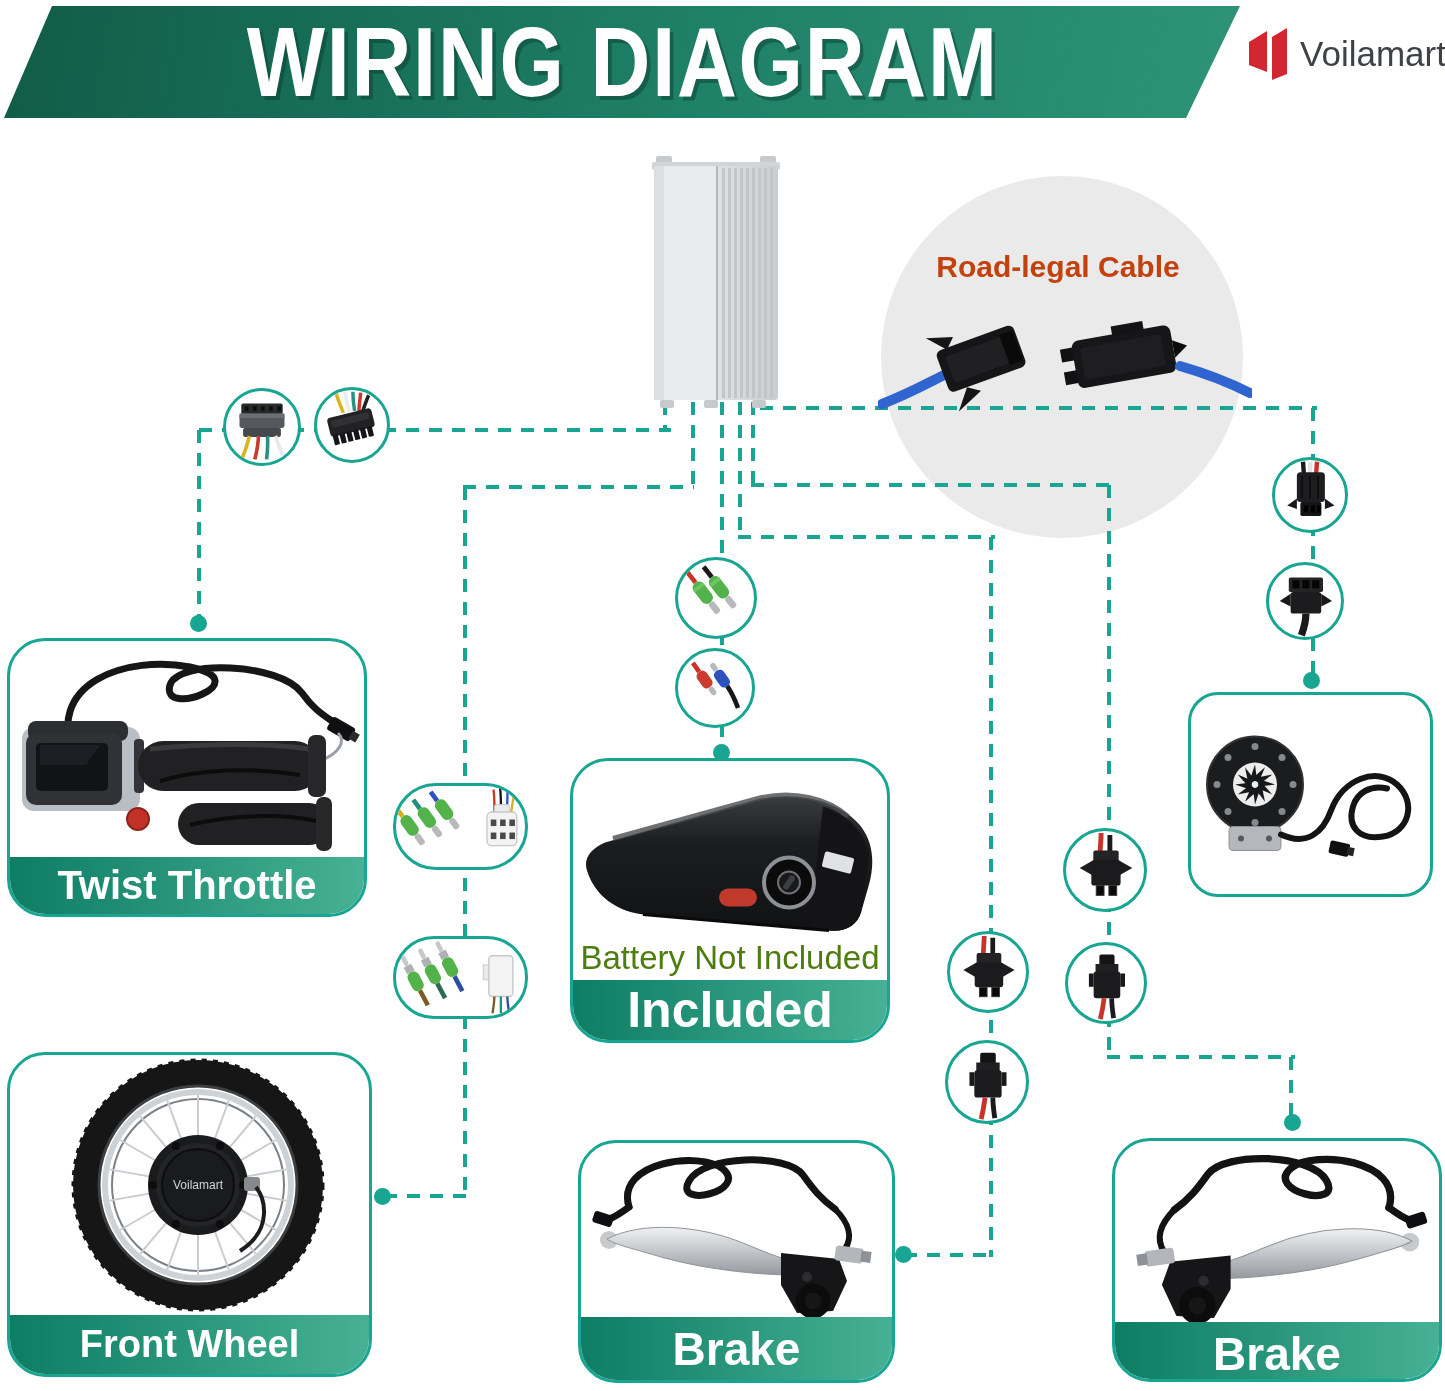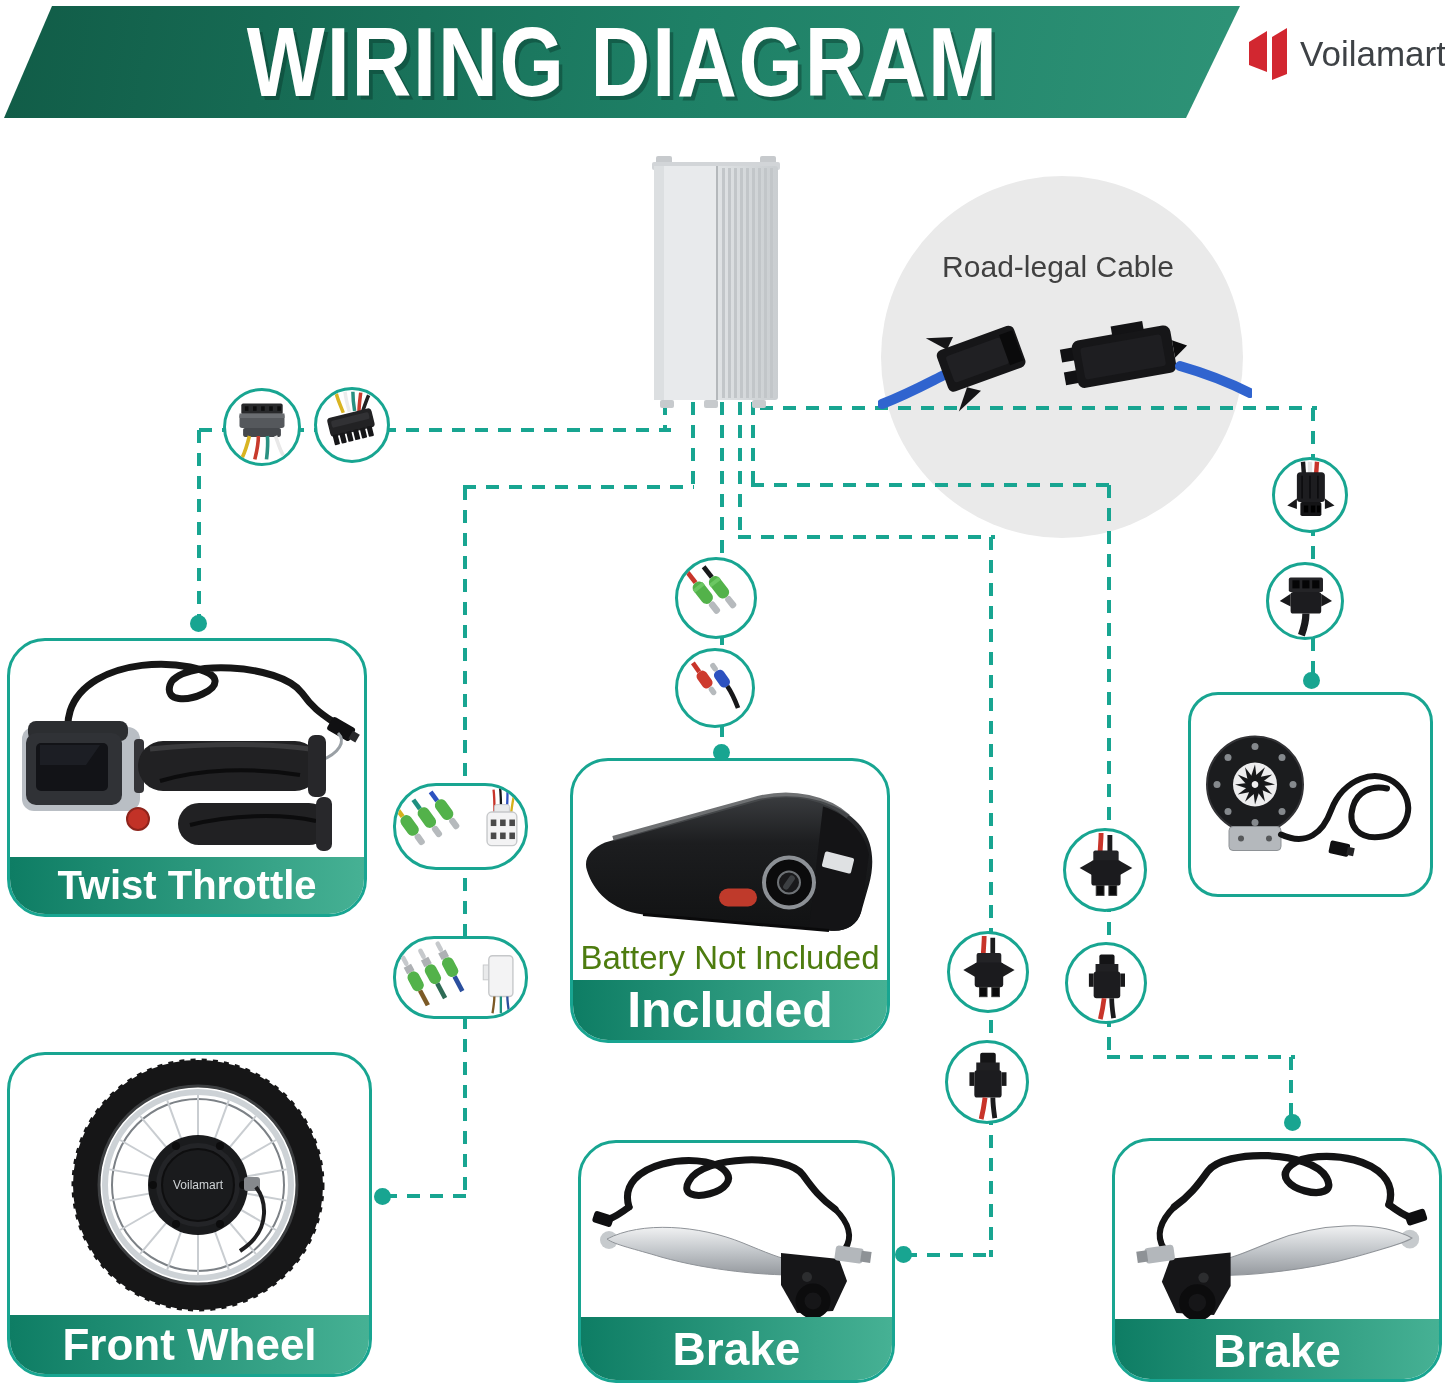--- a/index.html
+++ b/index.html
@@ -24,33 +24,33 @@
     margin:0;color:#fff;font-size:92px;font-weight:bold;letter-spacing:2px;
     transform:scaleX(.9) scaleY(1.06);white-space:nowrap;
     text-shadow:4px 4px 0 rgba(8,58,44,.45);
   }
   .brand{position:absolute;left:1247px;top:28px;display:flex;align-items:flex-start;gap:9px;}
   .brand-text{font-size:35px;color:#3e4246;font-weight:500;line-height:52px;}
   
   .gray-circle{position:absolute;left:881px;top:176px;width:362px;height:362px;border-radius:50%;
     background:#eaeaea;z-index:0;}
   .callout-label{position:absolute;left:888px;top:250px;width:340px;text-align:center;z-index:2;
-    font-size:30px;font-weight:400;color:#404040;}
+    font-size:30px;font-weight:700;color:#c2410c;}
   .line-h{position:absolute;height:4px;z-index:1;
     background:repeating-linear-gradient(90deg,var(--teal) 0 13px,transparent 13px 23px);}
   .line-v{position:absolute;width:4px;z-index:1;
     background:repeating-linear-gradient(180deg,var(--teal) 0 13px,transparent 13px 23px);}
   .dot{position:absolute;width:17px;height:17px;border-radius:50%;background:var(--teal);z-index:4;}
   .conn-circle{position:absolute;border-radius:50%;background:#fff;border:3px solid var(--teal);
     z-index:3;overflow:hidden;}
   .conn-circle svg,.capsule svg{display:block;width:100%;height:100%;}
   .capsule{position:absolute;background:#fff;border:3px solid var(--teal);z-index:3;overflow:hidden;}
   
   .card{position:absolute;background:#fff;border:3px solid var(--teal);border-radius:38px;
-    overflow:hidden;display:flex;flex-direction:column;z-index:2;justify-content:center;}
+    overflow:hidden;display:flex;flex-direction:column;z-index:2;}
   .card-body{flex:1;position:relative;}
   .card-body svg{display:block;width:100%;height:100%;}
   .card-band{background:linear-gradient(90deg,var(--band-a),var(--band-b));
     display:flex;align-items:center;justify-content:center;color:#fff;font-weight:bold;flex:0 0 auto;}
   .card-note{flex:0 0 auto;display:flex;align-items:center;justify-content:center;
     font-weight:normal;color:#4d7c0f;}
   .ctrl-svg,.roadconn-svg{position:absolute;z-index:2;}
 </style>
 </head>
 <body>
@@ -475,21 +475,21 @@
           <circle cx="166" cy="169" r="4" fill="#0c0c0d"></circle>
             <circle cx="143" cy="130" r="4" fill="#0c0c0d"></circle>
           <circle cx="166" cy="91" r="4" fill="#0c0c0d"></circle>
             <circle cx="210" cy="91" r="4" fill="#0c0c0d"></circle>
           <text x="188" y="134" font-size="12" fill="#cfd3d6" text-anchor="middle" font-family="Liberation Sans, sans-serif">Voilamart</text>
           <rect x="234" y="122" width="16" height="14" rx="3" fill="#86898d"></rect>
           <path d="M246,132 C258,148 256,170 244,184 C240,189 236,192 230,196" stroke="#1d1d1f" stroke-width="4" fill="none"></path>
         </g>
       </svg>
     </div>
-    <div class="card-band" style="height:59px;font-size:44px">
+    <div class="card-band" style="height:59px;font-size:38px">
       <span>Front Wheel</span>
     </div>
   </div>
 
   <div class="card" style="left:578px;top:1140px;width:317px;height:243px">
     <div class="card-body">
       <svg viewBox="0 0 311 174">
         <g>
           <path d="M48,64 C34,18 120,8 142,26 C168,48 92,66 108,38 C122,12 206,10 222,32 C232,46 240,56 254,66" stroke="#131314" stroke-width="7" fill="none" stroke-linecap="round"></path>
           <path d="M48,64 C40,70 34,74 28,76" stroke="#131314" stroke-width="7" fill="none" stroke-linecap="round"></path>

